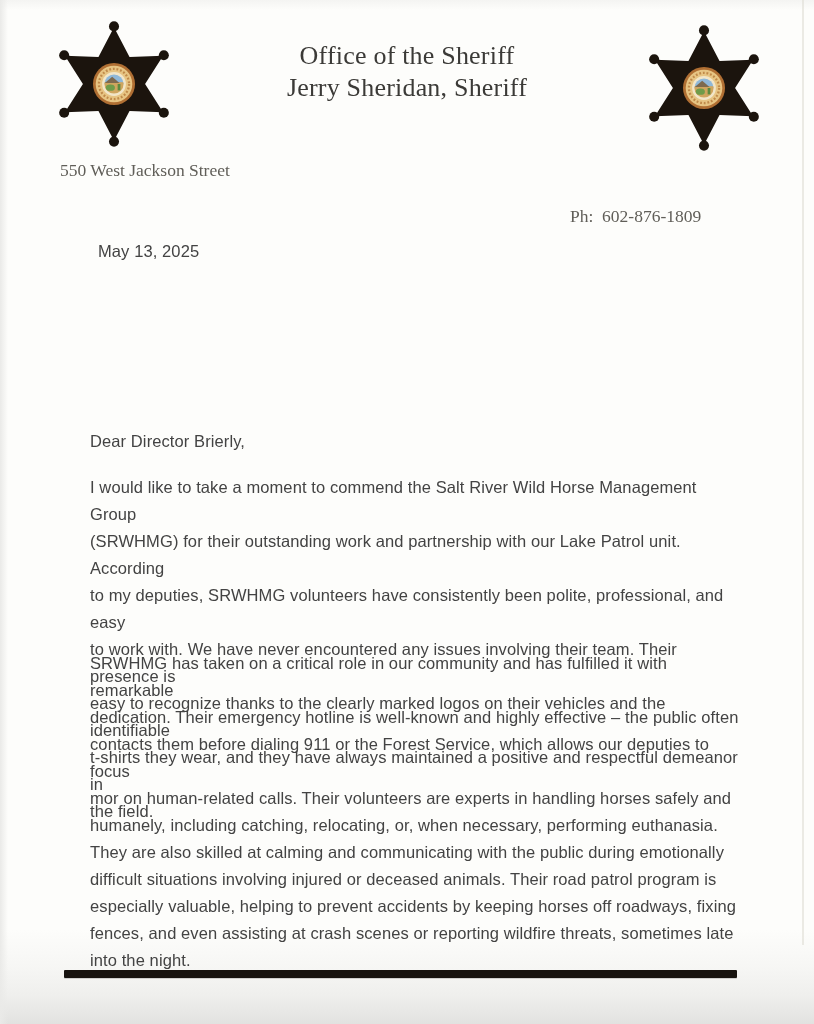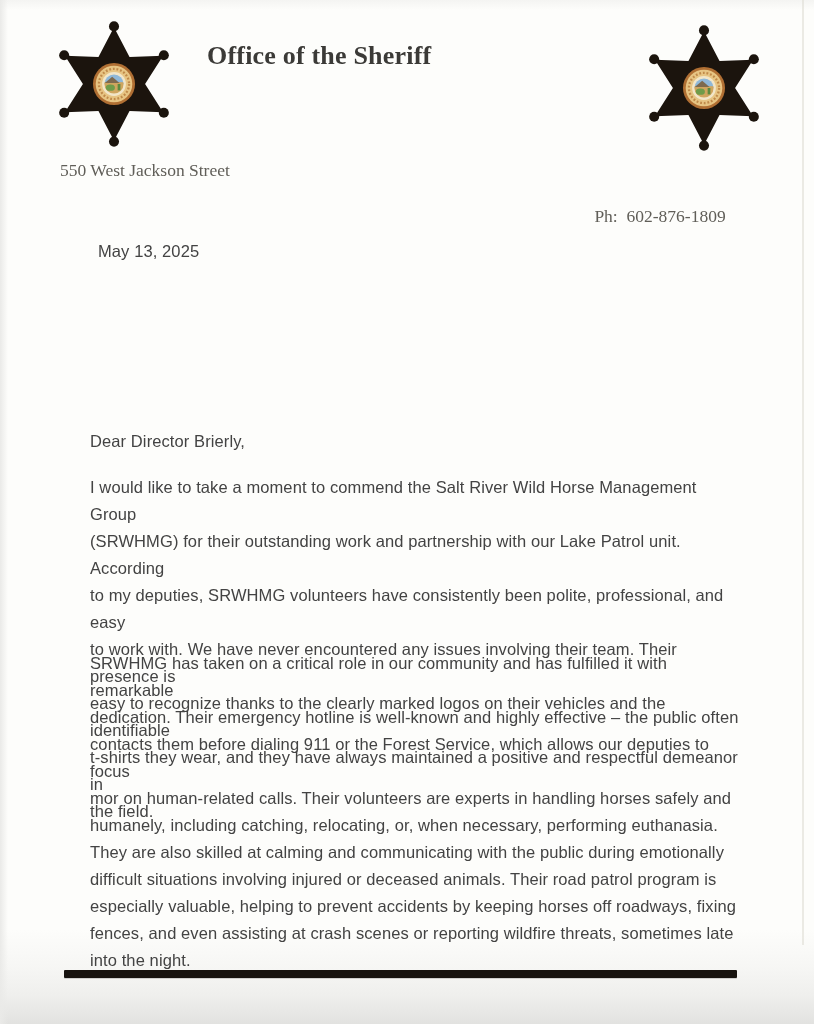--- a/index.html
+++ b/index.html
@@ -28,37 +28,36 @@
     background: linear-gradient(90deg, #eaeae8, rgba(255,255,255,0));
   }
 
   
   .badge { position: absolute; top: 14px; }
   .badge.left  { left: 50px; }
   .badge.right { left: 640px; top: 18px; }
 
   .lh-title {
     position: absolute; top: 40px; left: 207px; width: 400px;
-    text-align: left;
+    text-align: center;
     font-family: "Liberation Serif", serif;
-    font-weight: bold;
+    font-weight: normal;
     font-size: 26px; line-height: 32px;
     color: #3b3a37;
     letter-spacing: .2px;
   }
   .lh-address {
     position: absolute; top: 159px; left: 60px;
     font-family: "Liberation Serif", serif;
     font-size: 17.5px; line-height: 23px;
     color: #605e58;
     text-align: right;
   }
   .lh-contact {
     position: absolute; top: 159px; right: 64px; width: 180px;
-    text-align: center;
     font-family: "Liberation Serif", serif;
     font-size: 17.5px; line-height: 23px;
     color: #605e58;
     white-space: pre;
   }
 
   
   .letter-text {
     position: absolute; left: 90px; width: 656px;
     color: #434343;
@@ -137,20 +136,21 @@
         <rect x="58" y="74" width="24" height="14" fill="#cfa55e"></rect>
         <polygon points="60,75 68,68 76,75" fill="#7d6a4e"></polygon>
         <ellipse cx="66" cy="80" rx="5" ry="3.5" fill="#6f9c4a"></ellipse>
         <rect x="74" y="76" width="3" height="7" fill="#5d8a3f"></rect>
       </g>
     </svg>
   </div>
 
   <div class="lh-title">
     <div>Office of the Sheriff</div>
+    <div>Jerry Sheridan, Sheriff</div>
   </div>
 
   <div class="lh-address">
     <div>550 West Jackson Street</div>
   </div>
   <div class="lh-contact">
     <div>Ph:  602-876-1809</div>
   </div>
 
   <div class="letter-text date">May 13, 2025</div>

